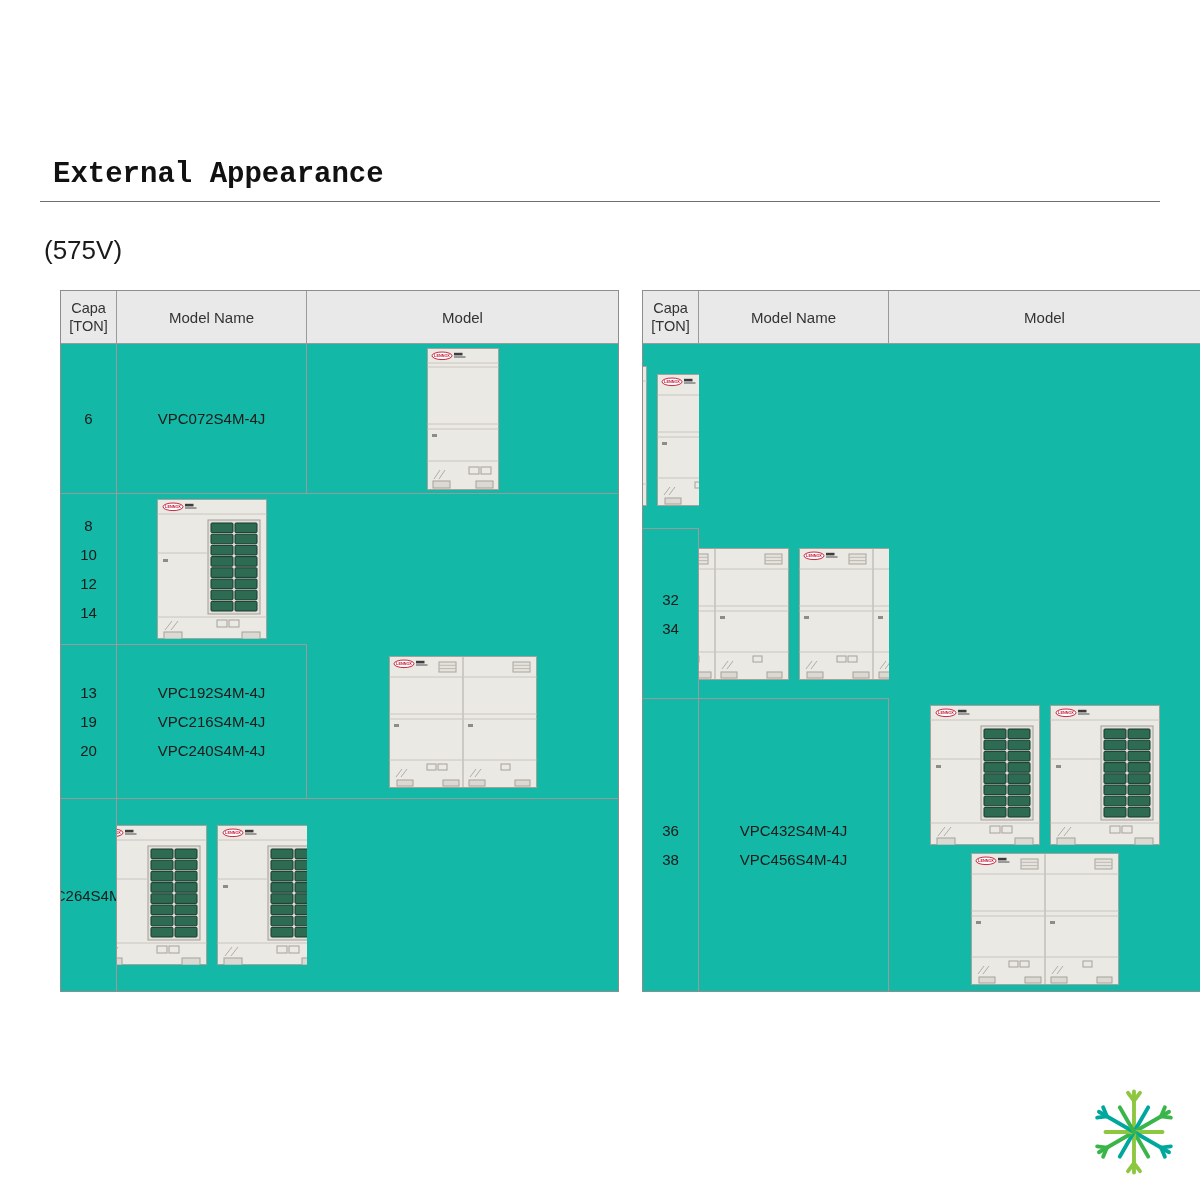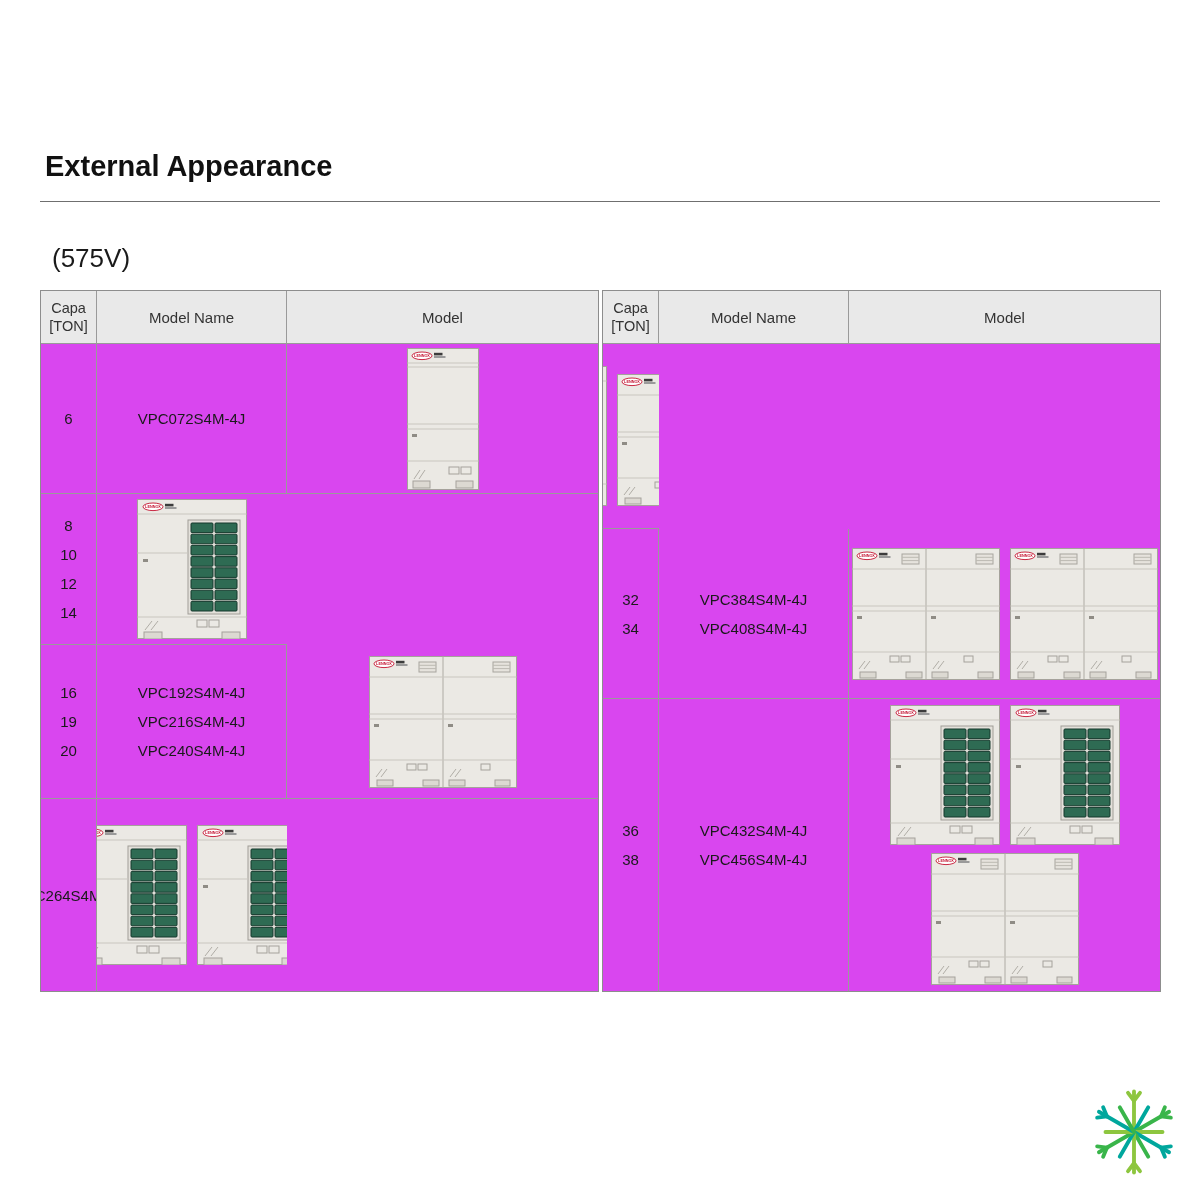--- a/index.html
+++ b/index.html
@@ -3,36 +3,36 @@
 <meta charset="utf-8">
 <style>
   *{box-sizing:border-box}
   html,body{margin:0;padding:0}
   body{
     width:1200px;height:1200px;background:#ffffff;
     font-family:"Liberation Sans",sans-serif;color:#1a1a1a;
     position:relative;overflow:hidden;
   }
   .page-title{
-    position:absolute;left:41px;top:146px;margin:4px;
-    font-size:29px;font-weight:bold;color:#111;
+    position:absolute;left:41px;top:146px;margin:12px;
+    font-size:29px;font-weight:bold;color:#111;font-family:Liberation Mono, monospace;
   }
   .title-rule{
     position:absolute;left:40px;top:201px;width:1120px;height:0;
     border-top:1px solid var(--rule-color,#6f6f6f);
   }
   .voltage-subtitle{
-    position:absolute;left:40px;top:231px;margin:12px;
+    position:absolute;left:40px;top:231px;margin:4px;
     font-size:26px;font-weight:400;color:#1a1a1a;
   }
   .tables-wrap{
     position:absolute;left:40px;top:290px;display:flex;gap:3px;
   }
   .spec-table{
-    width:559px;border:1px solid var(--table-border,#8d8d8d);background:#d946ef;
+    width:559px;border:1px solid var(--table-border,#8d8d8d);background:#14b8a6;margin-left:20px;
   }
   .t-row{display:grid;grid-template-columns:56px 190px 311px;}
   .t-row.header{height:53px;}
   .cell{
     display:flex;flex-direction:column;align-items:center;justify-content:center;
     border-right:1px solid var(--cell-border,#9a9a9a);
     border-bottom:1px solid var(--cell-border,#9a9a9a);
     font-size:15px;overflow:hidden;
   }
   .cell.last-col{border-right:none}
@@ -139,21 +139,21 @@
   <rect x="60" y="121" width="10" height="7" fill="none" stroke="#a5a29b"></rect>
   <rect x="72" y="121" width="10" height="7" fill="none" stroke="#a5a29b"></rect>
   <rect x="7" y="133" width="18" height="7" fill="#dcd9d2" stroke="#a5a29b"></rect>
   <rect x="85" y="133" width="18" height="7" fill="#dcd9d2" stroke="#a5a29b"></rect>
   </svg></span>
             </div>
           </div>
         </div>
         <div class="t-row" style="height: 154px;">
           <div class="cell">
-            <div class="line">16</div>
+            <div class="line">13</div>
             <div class="line">19</div>
             <div class="line">20</div>
           </div>
           <div class="cell">
             <div class="line">VPC192S4M-4J</div>
             <div class="line">VPC216S4M-4J</div>
             <div class="line">VPC240S4M-4J</div>
           </div>
           <div class="cell last-col img-cell">
             <div class="unit-row">
@@ -347,24 +347,20 @@
   <rect x="80" y="124" width="16" height="6" fill="#dcd9d2" stroke="#a5a29b"></rect>
   <rect x="126" y="124" width="15" height="6" fill="#dcd9d2" stroke="#a5a29b"></rect>
   </svg></span>
             </div>
           </div>
         </div>
         <div class="t-row" style="height: 170px;">
           <div class="cell">
             <div class="line">32</div>
             <div class="line">34</div>
-          </div>
-          <div class="cell">
-            <div class="line">VPC384S4M-4J</div>
-            <div class="line">VPC408S4M-4J</div>
           </div>
           <div class="cell last-col img-cell">
             <div class="unit-row">
               <span><svg width="148" height="132" viewBox="0 0 148 132">
   <rect x="0.5" y="0.5" width="147" height="131" fill="#ebe9e4" stroke="#a5a29b"></rect>
   <line x1="74" y1="0.5" x2="74" y2="131.5" stroke="#aeaba4"></line>
   <g transform="translate(5,4)">
   <ellipse cx="10" cy="3.8" rx="10" ry="3.8" fill="#ffffff" stroke="#c41230" stroke-width="0.9"></ellipse>
   <text x="10" y="5.3" text-anchor="middle" font-size="3.8" font-weight="bold" fill="#c41230" font-family="Liberation Sans, sans-serif">LENNOX</text>
   <rect x="22" y="0.8" width="8.5" height="2.6" fill="#3c3c3c"></rect>

